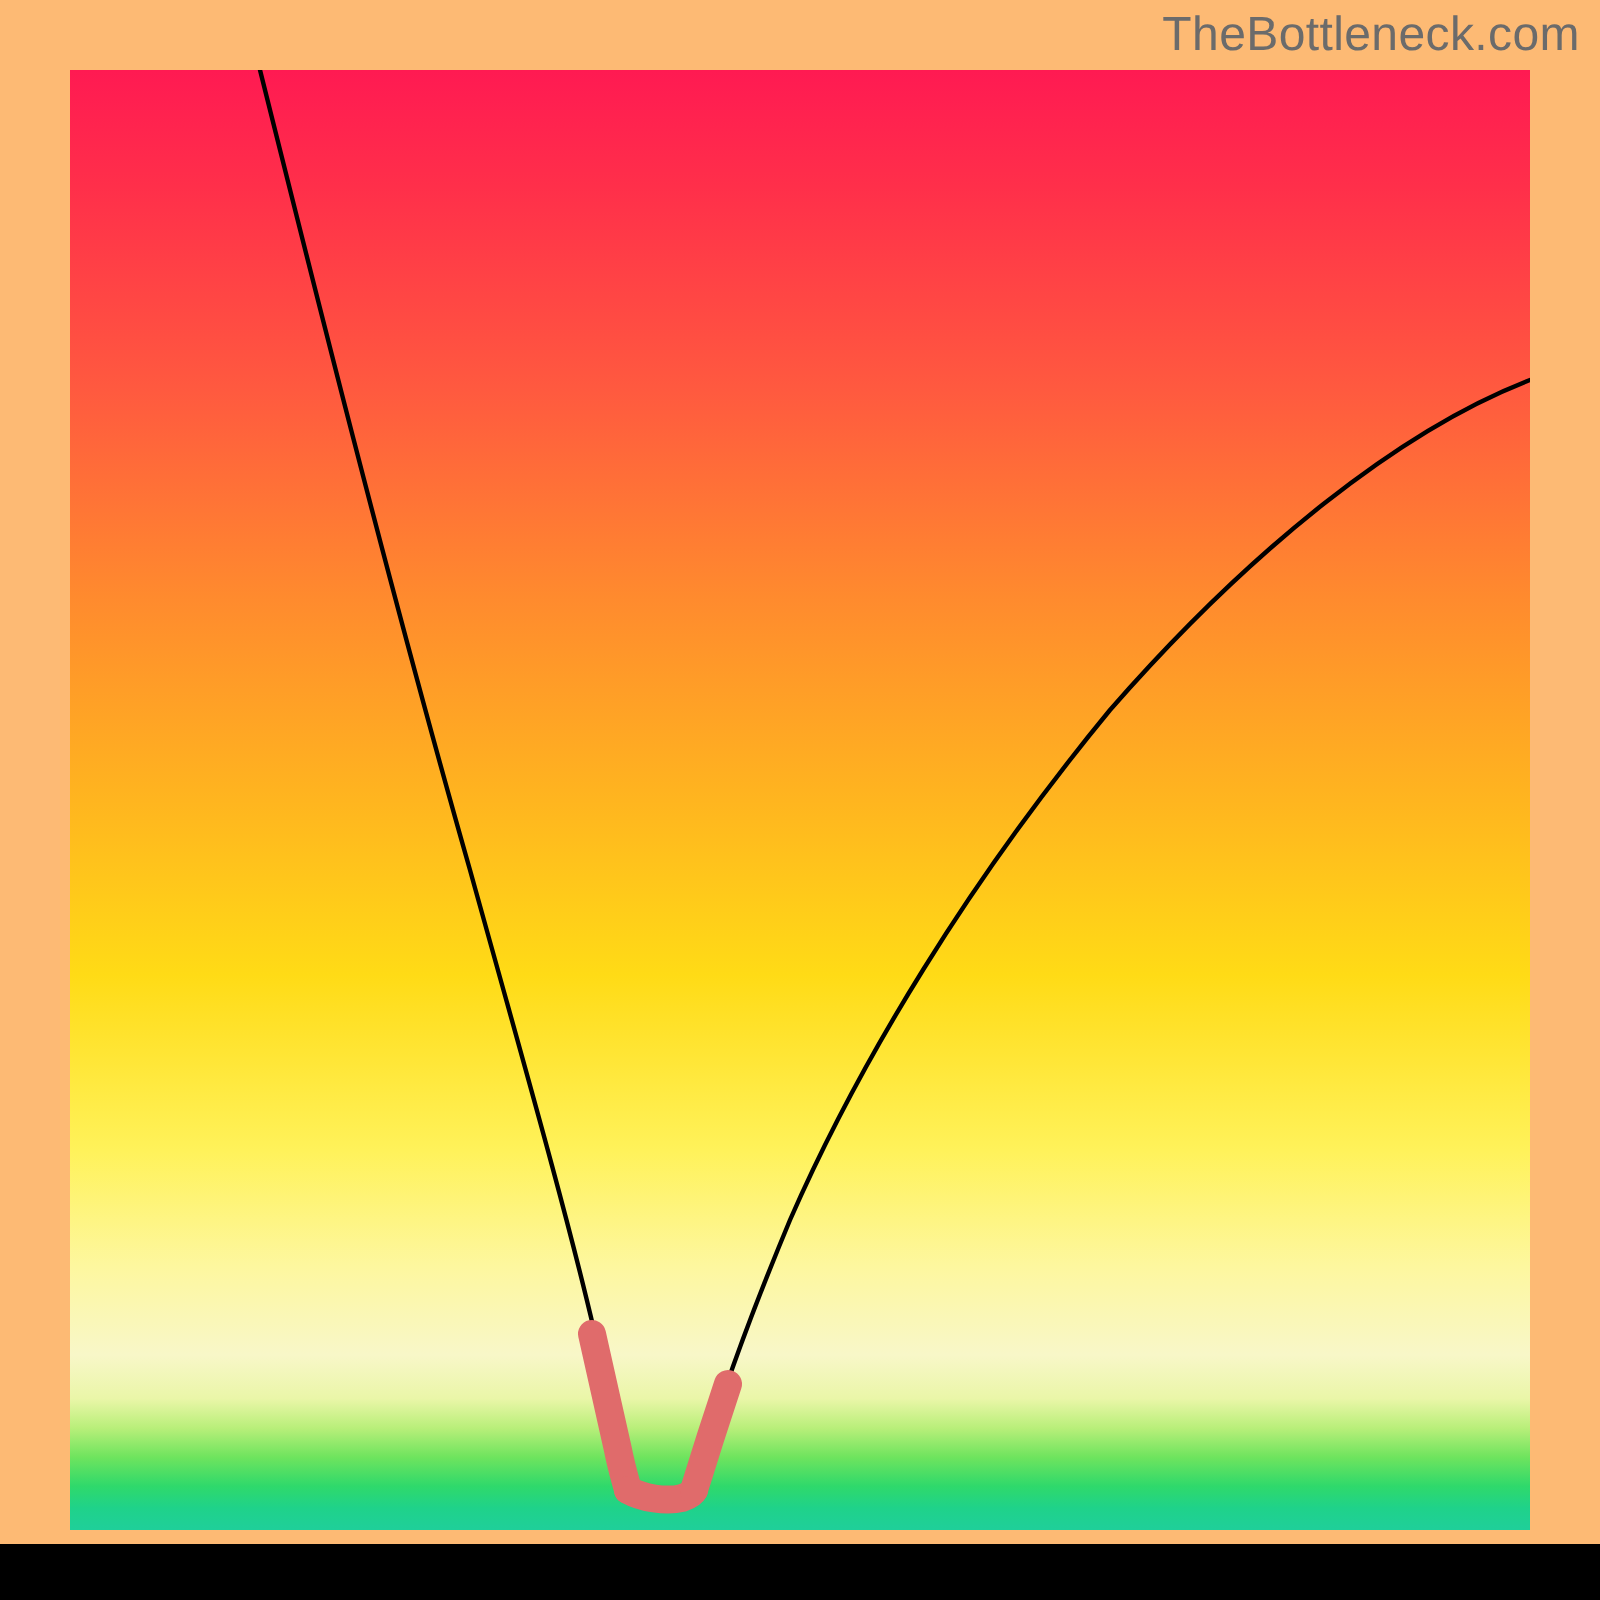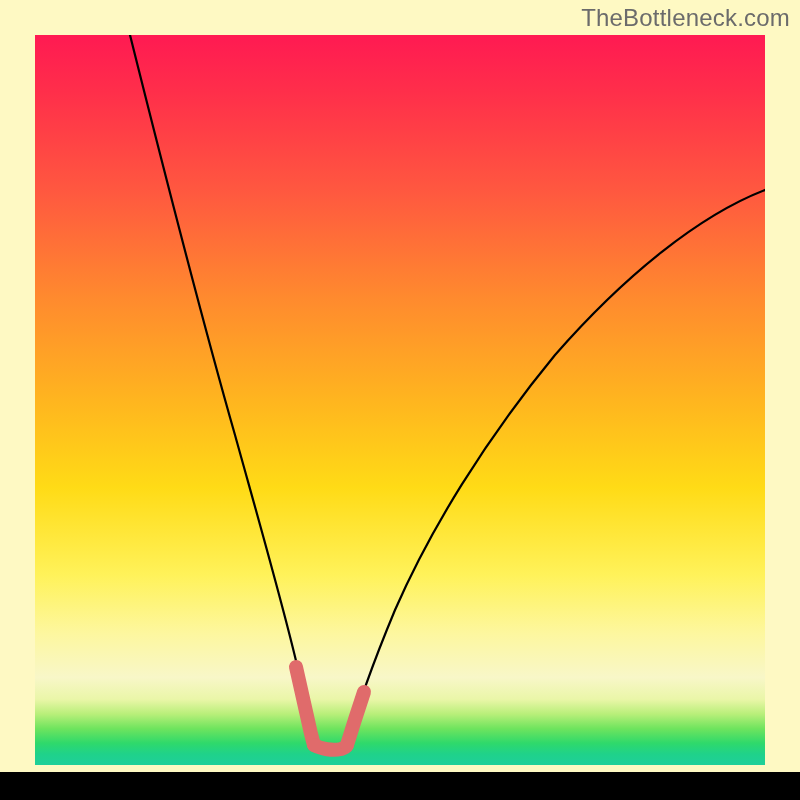--- a/index.html
+++ b/index.html
@@ -8,21 +8,21 @@
     width: 800px;
     height: 800px;
     background: #000;
     overflow: hidden;
     font-family: Arial, Helvetica, sans-serif;
   }
   .outer {
     position: relative;
     width: 800px;
     height: 772px;
-    background: #fef9c3;
+    background: #fdba74;
   }
   .watermark {
     position: absolute;
     top: 4px;
     right: 10px;
     color: #6b6b6b;
     font-size: 24px;
     font-weight: 400;
     letter-spacing: 0.2px;
     z-index: 10;

